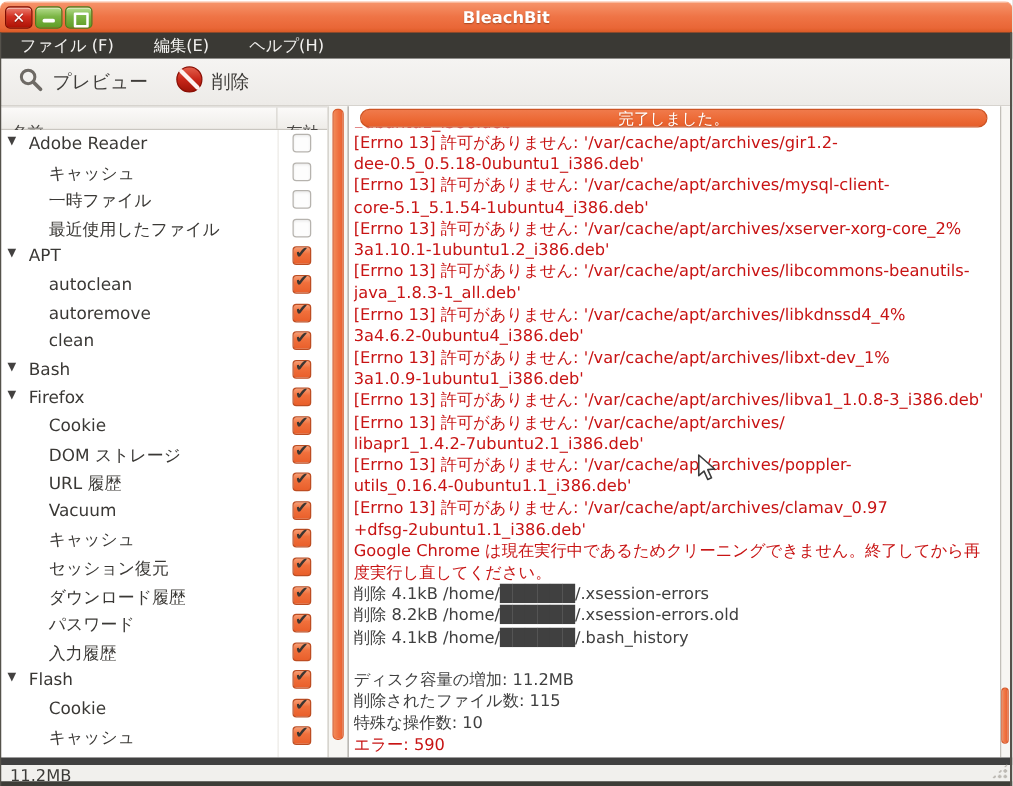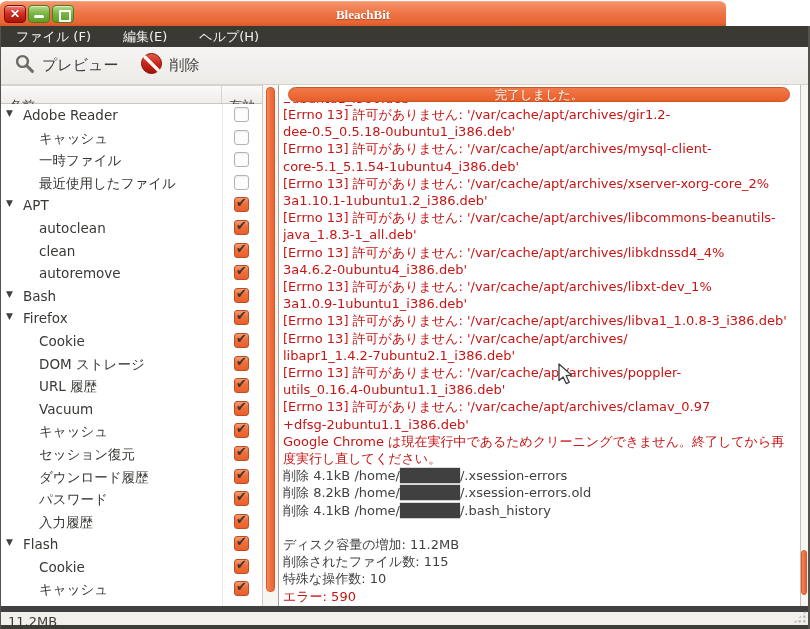--- a/index.html
+++ b/index.html
@@ -4,25 +4,24 @@
 <style>
   html,body{margin:0;padding:0;background:#d8d4cf;}
   *{box-sizing:border-box;}
   .window{
     position:relative;width:810px;height:629px;overflow:hidden;
     font-family:"DejaVu Sans","Liberation Sans",sans-serif;
     background:#fff;
   }
   
   .titlebar{
-    position:absolute;left:0;top:1px;width:726px;height:26px;
+    position:absolute;left:0;top:1px;width:810px;height:26px;
     background:linear-gradient(#f6936a,#ef7446 45%,#e96636 82%,#d4561f);
     border-top:1px solid #f9a886;
     border-radius:6px 6px 0 0;
-    font-family:Liberation Serif, serif;
   }
   .title-text{
     position:absolute;left:0;right:0;top:5px;text-align:center;
     color:#fff;font-size:13px;font-weight:bold;
     text-shadow:0 1px 1px rgba(90,30,0,.45);
   }
   .winbtn{
     position:absolute;top:3px;width:22px;height:18px;border-radius:4px;
     border:1px solid rgba(0,0,0,.45);
     box-shadow:inset 0 1px 0 rgba(255,255,255,.5);
@@ -221,25 +220,25 @@
       <div class="tree-row lvl0">
         <span class="expander">▼</span>
         <span class="tr-label">APT</span>
         <span class="cb on"></span>
       </div>
       <div class="tree-row lvl1">
         <span class="tr-label">autoclean</span>
         <span class="cb on"></span>
       </div>
       <div class="tree-row lvl1">
+        <span class="tr-label">autoremove</span>
+        <span class="cb on"></span>
+      </div>
+      <div class="tree-row lvl1">
         <span class="tr-label">clean</span>
-        <span class="cb on"></span>
-      </div>
-      <div class="tree-row lvl1">
-        <span class="tr-label">autoremove</span>
         <span class="cb on"></span>
       </div>
       <div class="tree-row lvl0">
         <span class="expander">▼</span>
         <span class="tr-label">Bash</span>
         <span class="cb on"></span>
       </div>
       <div class="tree-row lvl0">
         <span class="expander">▼</span>
         <span class="tr-label">Firefox</span>

